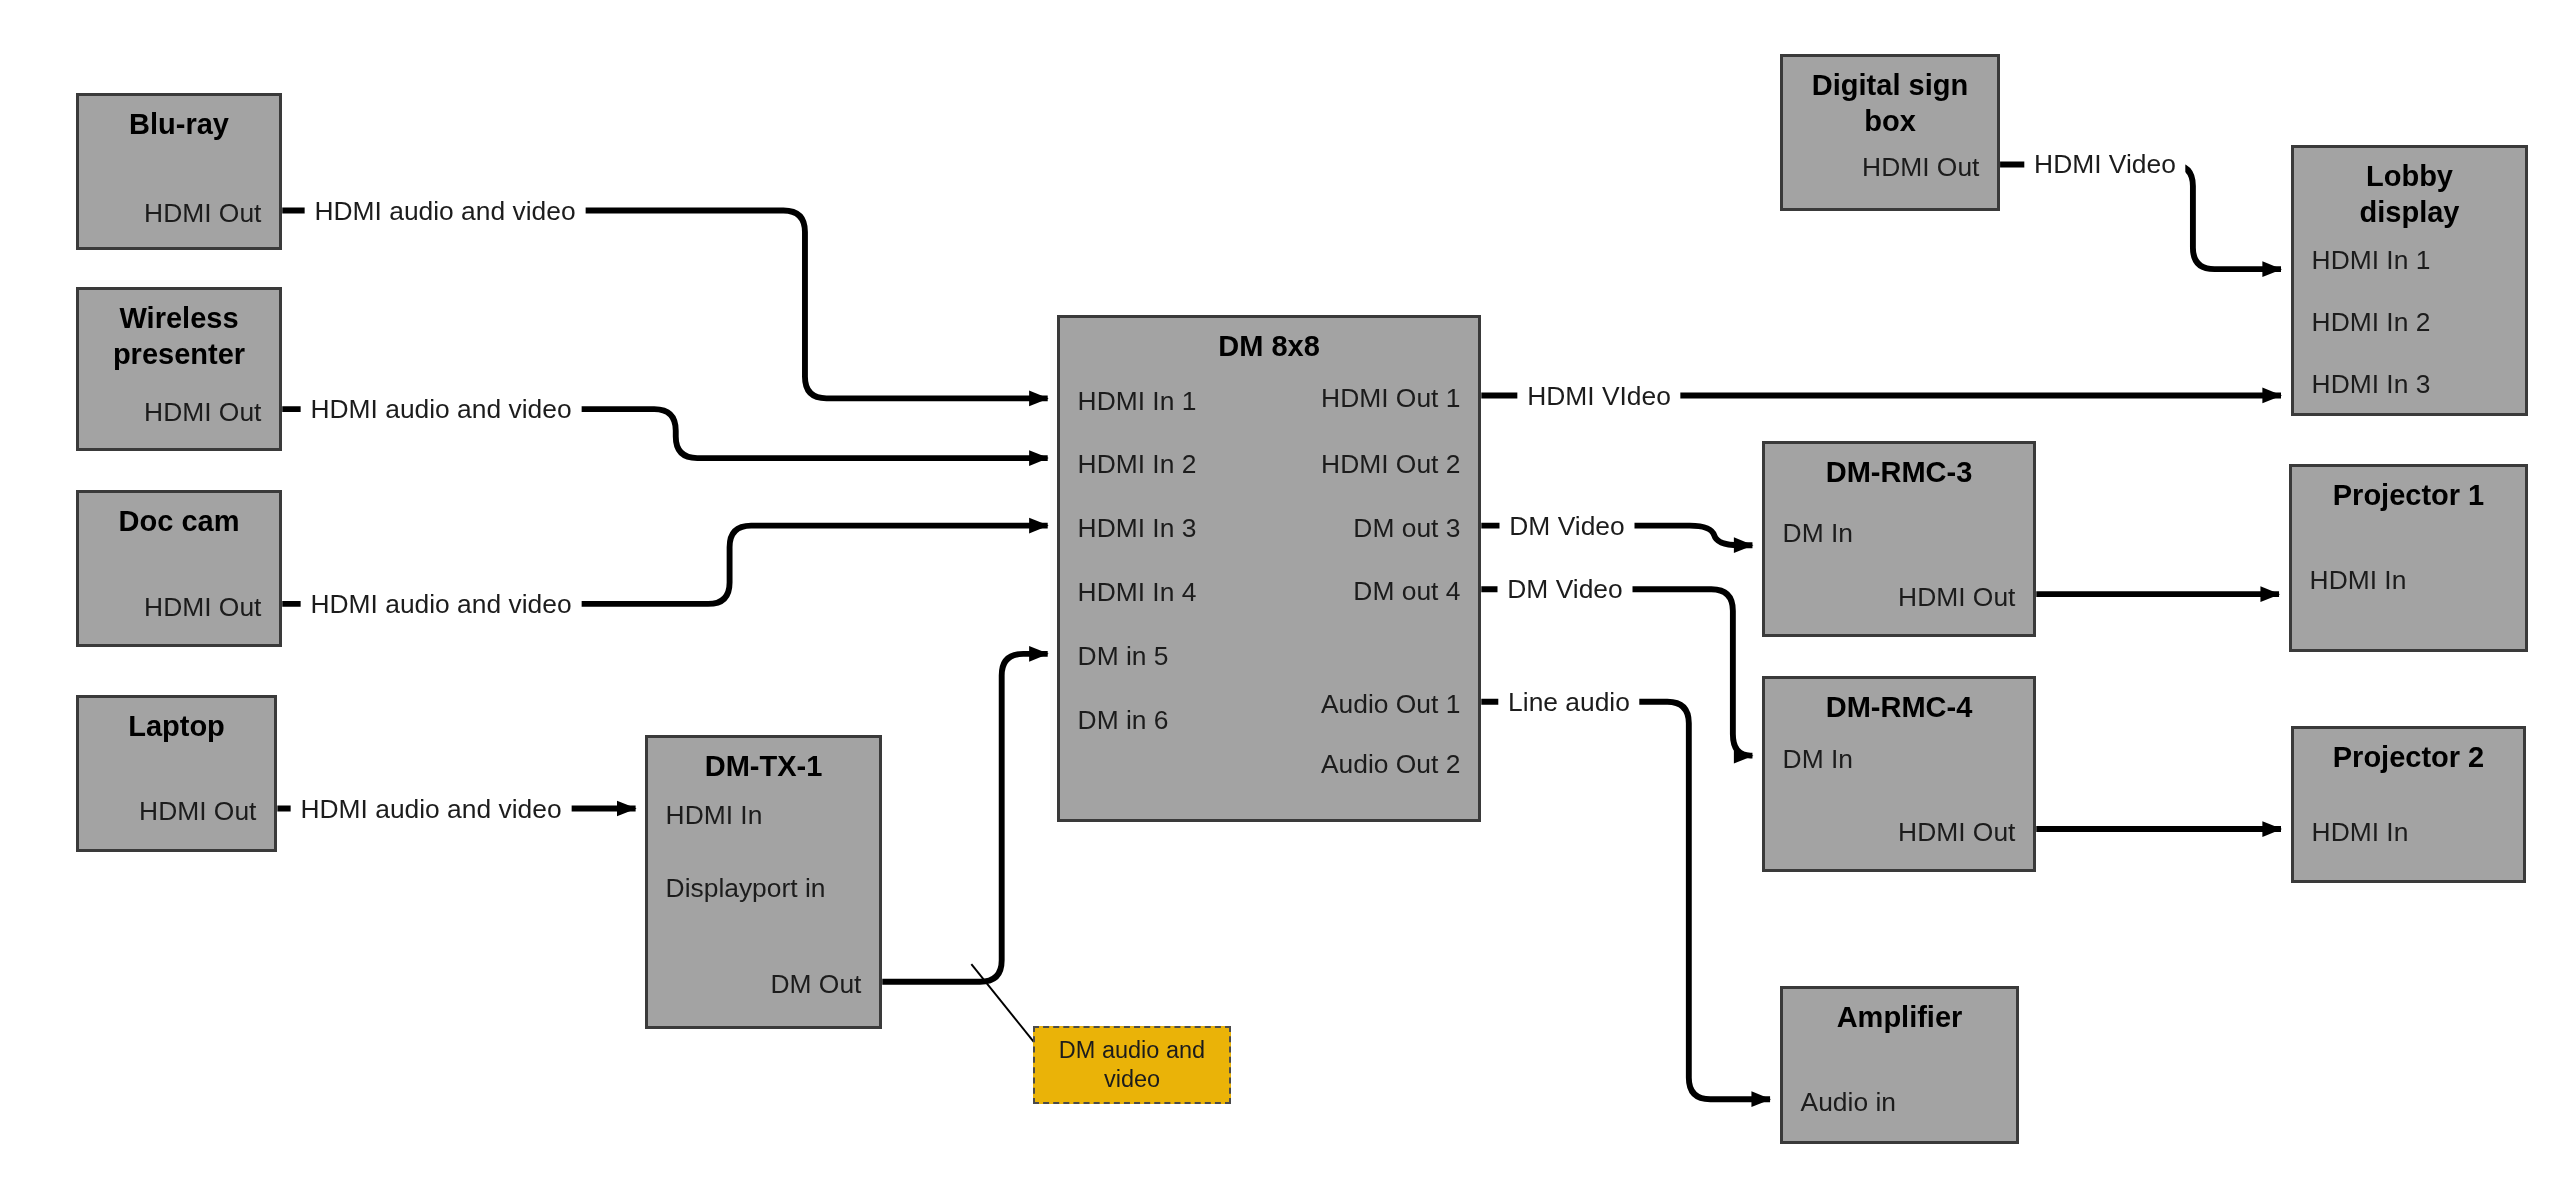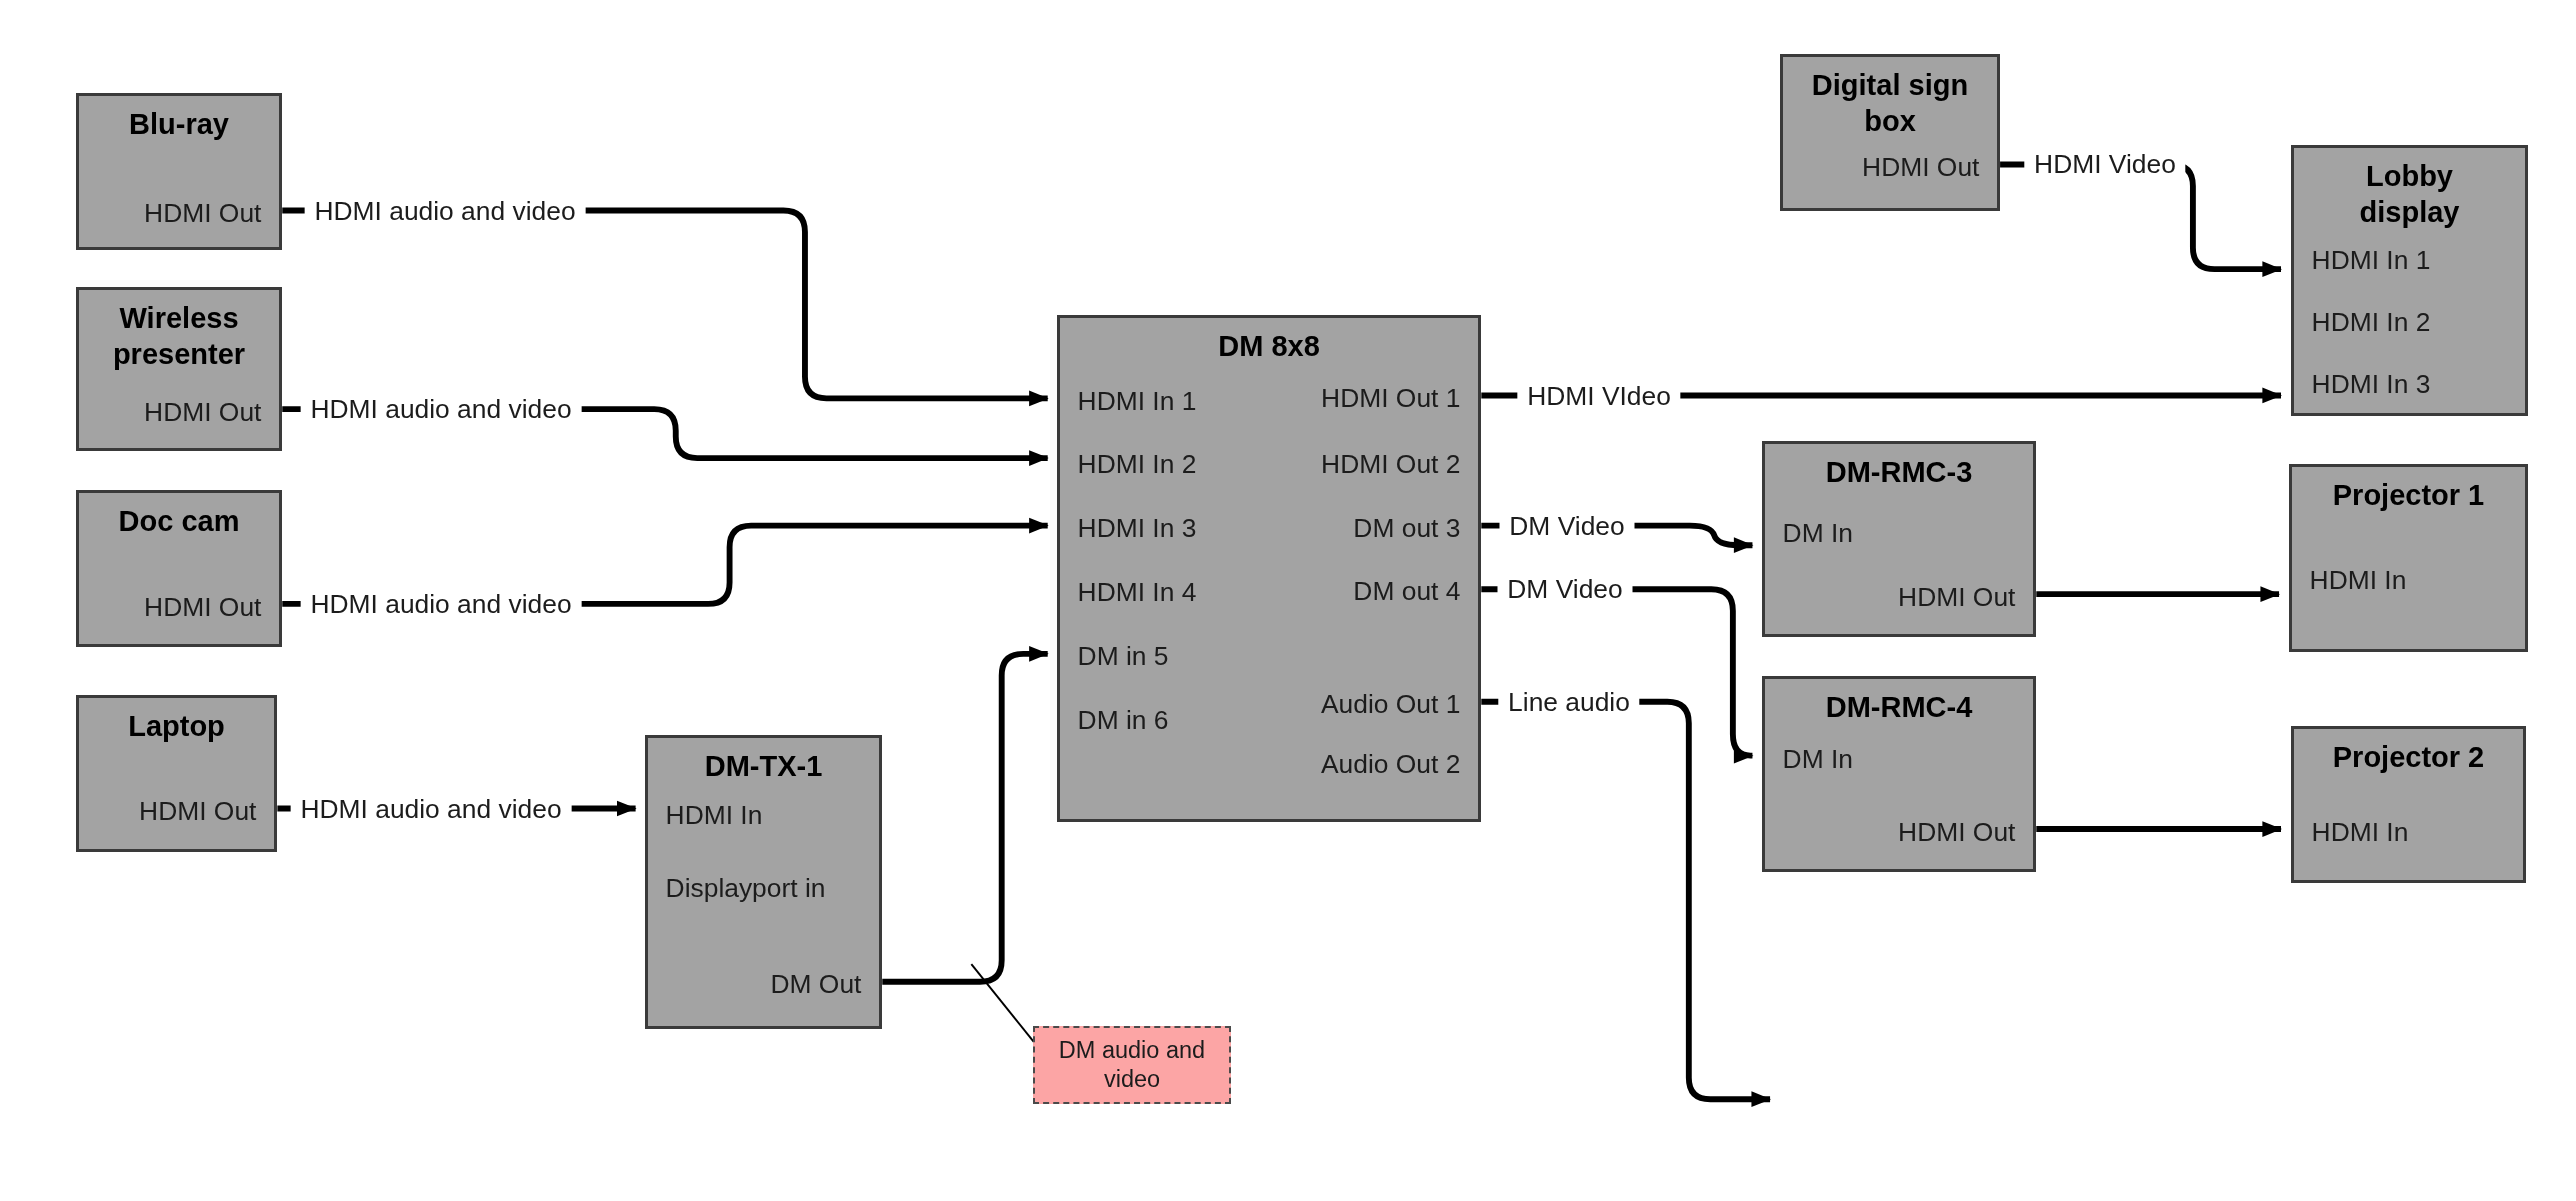--- a/index.html
+++ b/index.html
@@ -46,21 +46,21 @@
     transform: translate(-50%, -50%);
     background: #ffffff;
     padding: 2px 9.8px;
     font-size: 26.4px;
     line-height: 31px;
     color: #1c1c1c;
     white-space: nowrap;
   }
   .callout {
     position: absolute;
-    background: #fca5a5;
+    background: #eab308;
     border: 2px dashed #4a4a4a;
     box-sizing: border-box;
     display: flex;
     flex-direction: column;
     align-items: center;
     justify-content: center;
     text-align: center;
     font-size: 23.5px;
     line-height: 29px;
     color: #1c1c1c;
@@ -175,20 +175,26 @@
       </div>
       <div class="port left" style="top: 65px;">DM In</div>
       <div class="port right" style="top: 138px;">HDMI Out</div>
     </div>
     <div class="node" style="left: 2291px; top: 726px; width: 235px; height: 157px; border-color: rgb(58, 58, 58);">
       <div class="node-title">
         <div>Projector 2</div>
       </div>
       <div class="port left" style="top: 88px;">HDMI In</div>
     </div>
+    <div class="node" style="left: 1780px; top: 986px; width: 239px; height: 158px; border-color: rgb(58, 58, 58);">
+      <div class="node-title">
+        <div>Amplifier</div>
+      </div>
+      <div class="port left" style="top: 98px;">Audio in</div>
+    </div>
     <div class="wire-label" style="left: 445px; top: 211px;">HDMI audio and video</div>
     <div class="wire-label" style="left: 441px; top: 409px;">HDMI audio and video</div>
     <div class="wire-label" style="left: 441px; top: 604px;">HDMI audio and video</div>
     <div class="wire-label" style="left: 431px; top: 809px;">HDMI audio and video</div>
     <div class="wire-label" style="left: 1599px; top: 396px;">HDMI VIdeo</div>
     <div class="wire-label" style="left: 2105px; top: 164px;">HDMI Video</div>
     <div class="wire-label" style="left: 1567px; top: 526px;">DM Video</div>
     <div class="wire-label" style="left: 1565px; top: 589px;">DM Video</div>
     <div class="wire-label" style="left: 1569px; top: 702px;">Line audio</div>
     <div class="callout" style="left: 1033px; top: 1026px; width: 198px; height: 78px;">

